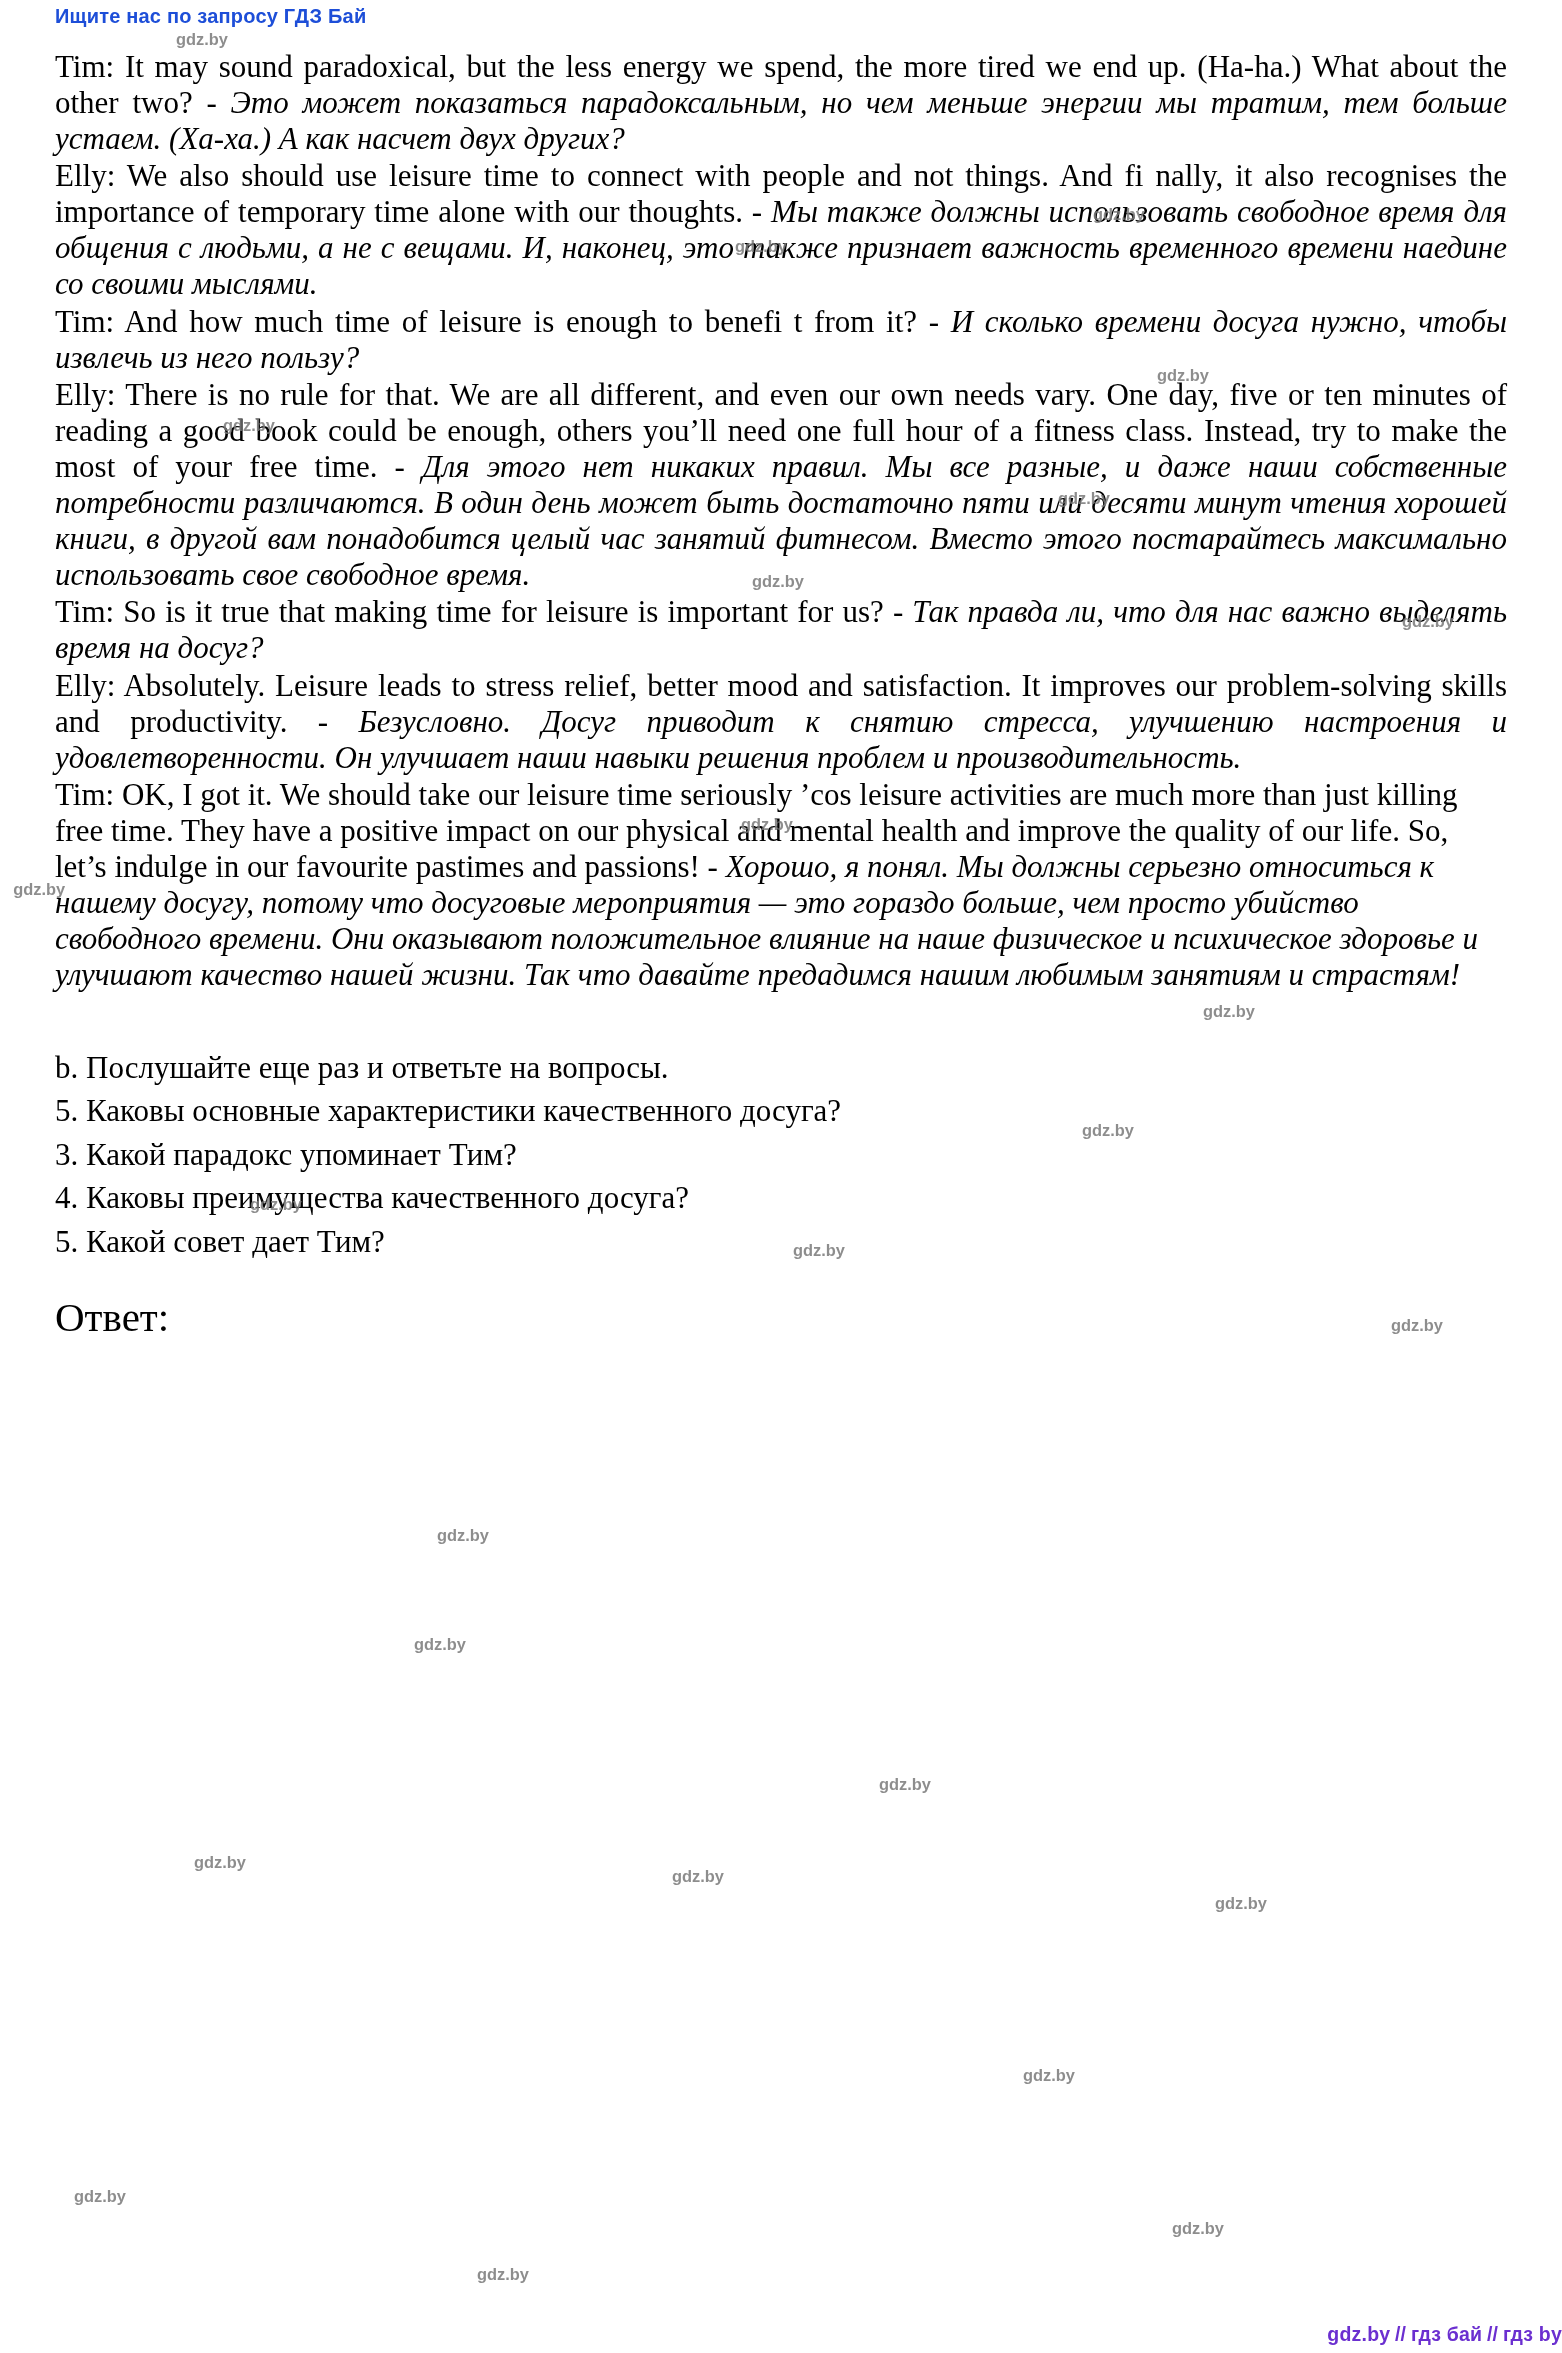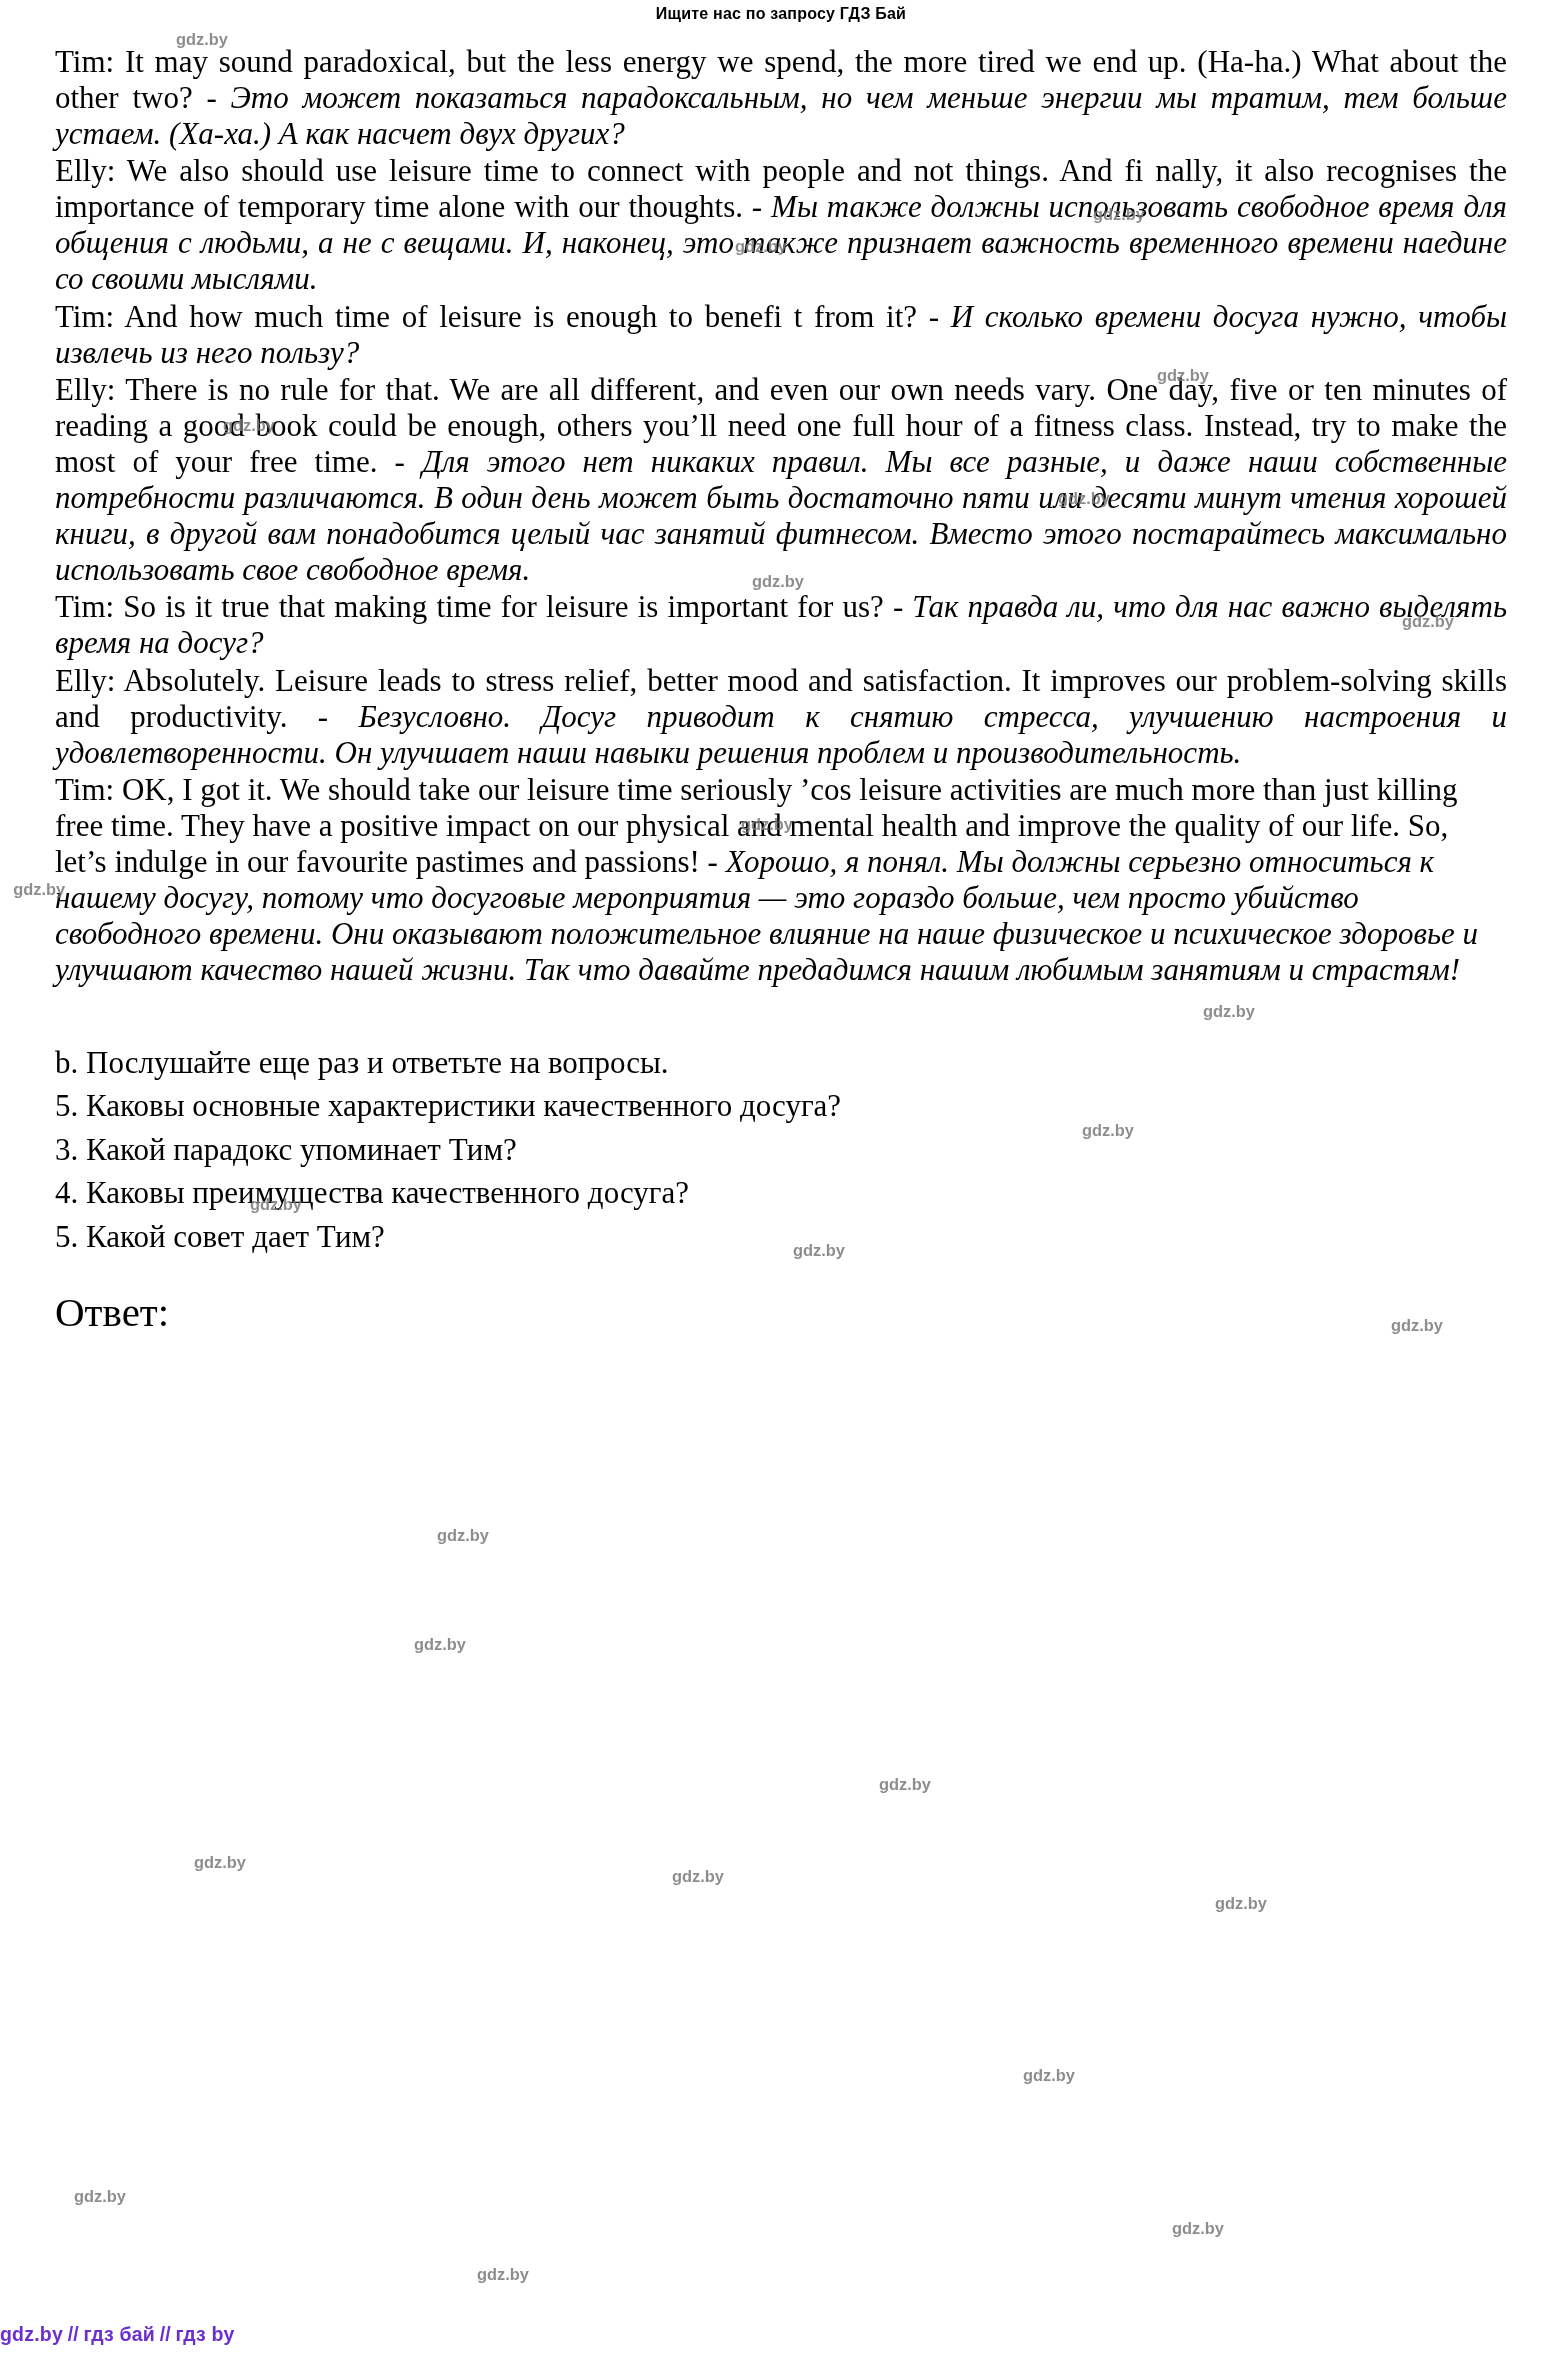--- a/index.html
+++ b/index.html
@@ -17,25 +17,24 @@
   }
   .page {
     position: relative;
     width: 1562px;
     height: 2354px;
     box-sizing: border-box;
     padding: 0 55px;
   }
   .top-banner {
     width: 100%;
-    text-align: center;
     font-family: "Liberation Sans", sans-serif;
-    font-size: 16px;
+    font-size: 20px;
     font-weight: bold;
-    color: #000000;
+    color: #1d4ed8;
     padding-top: 4.7px;
     letter-spacing: 0.2px;
   }
   .content {
     margin-top: 21px;
     font-size: 31px;
     line-height: 1.16;
   }
   p.para {
     margin: 0 0 1.6px 0;
@@ -63,21 +62,21 @@
     color: #7a7a7a;
     opacity: 0.85;
     pointer-events: none;
     white-space: nowrap;
   }
   .bottom-bar {
     position: absolute;
     left: 0;
     right: 0;
     bottom: 7.8px;
-    text-align: left;
+    text-align: right;
     font-family: "Liberation Sans", sans-serif;
     font-size: 19.5px;
     font-weight: bold;
     color: #6b2fd0;
     letter-spacing: 0.2px;
   }
   .bottom-bar span { color: #6b2fd0; }
   .bottom-bar .sep { color: #6b2fd0; padding: 0 4.7px; }
 </style>
 </head>

